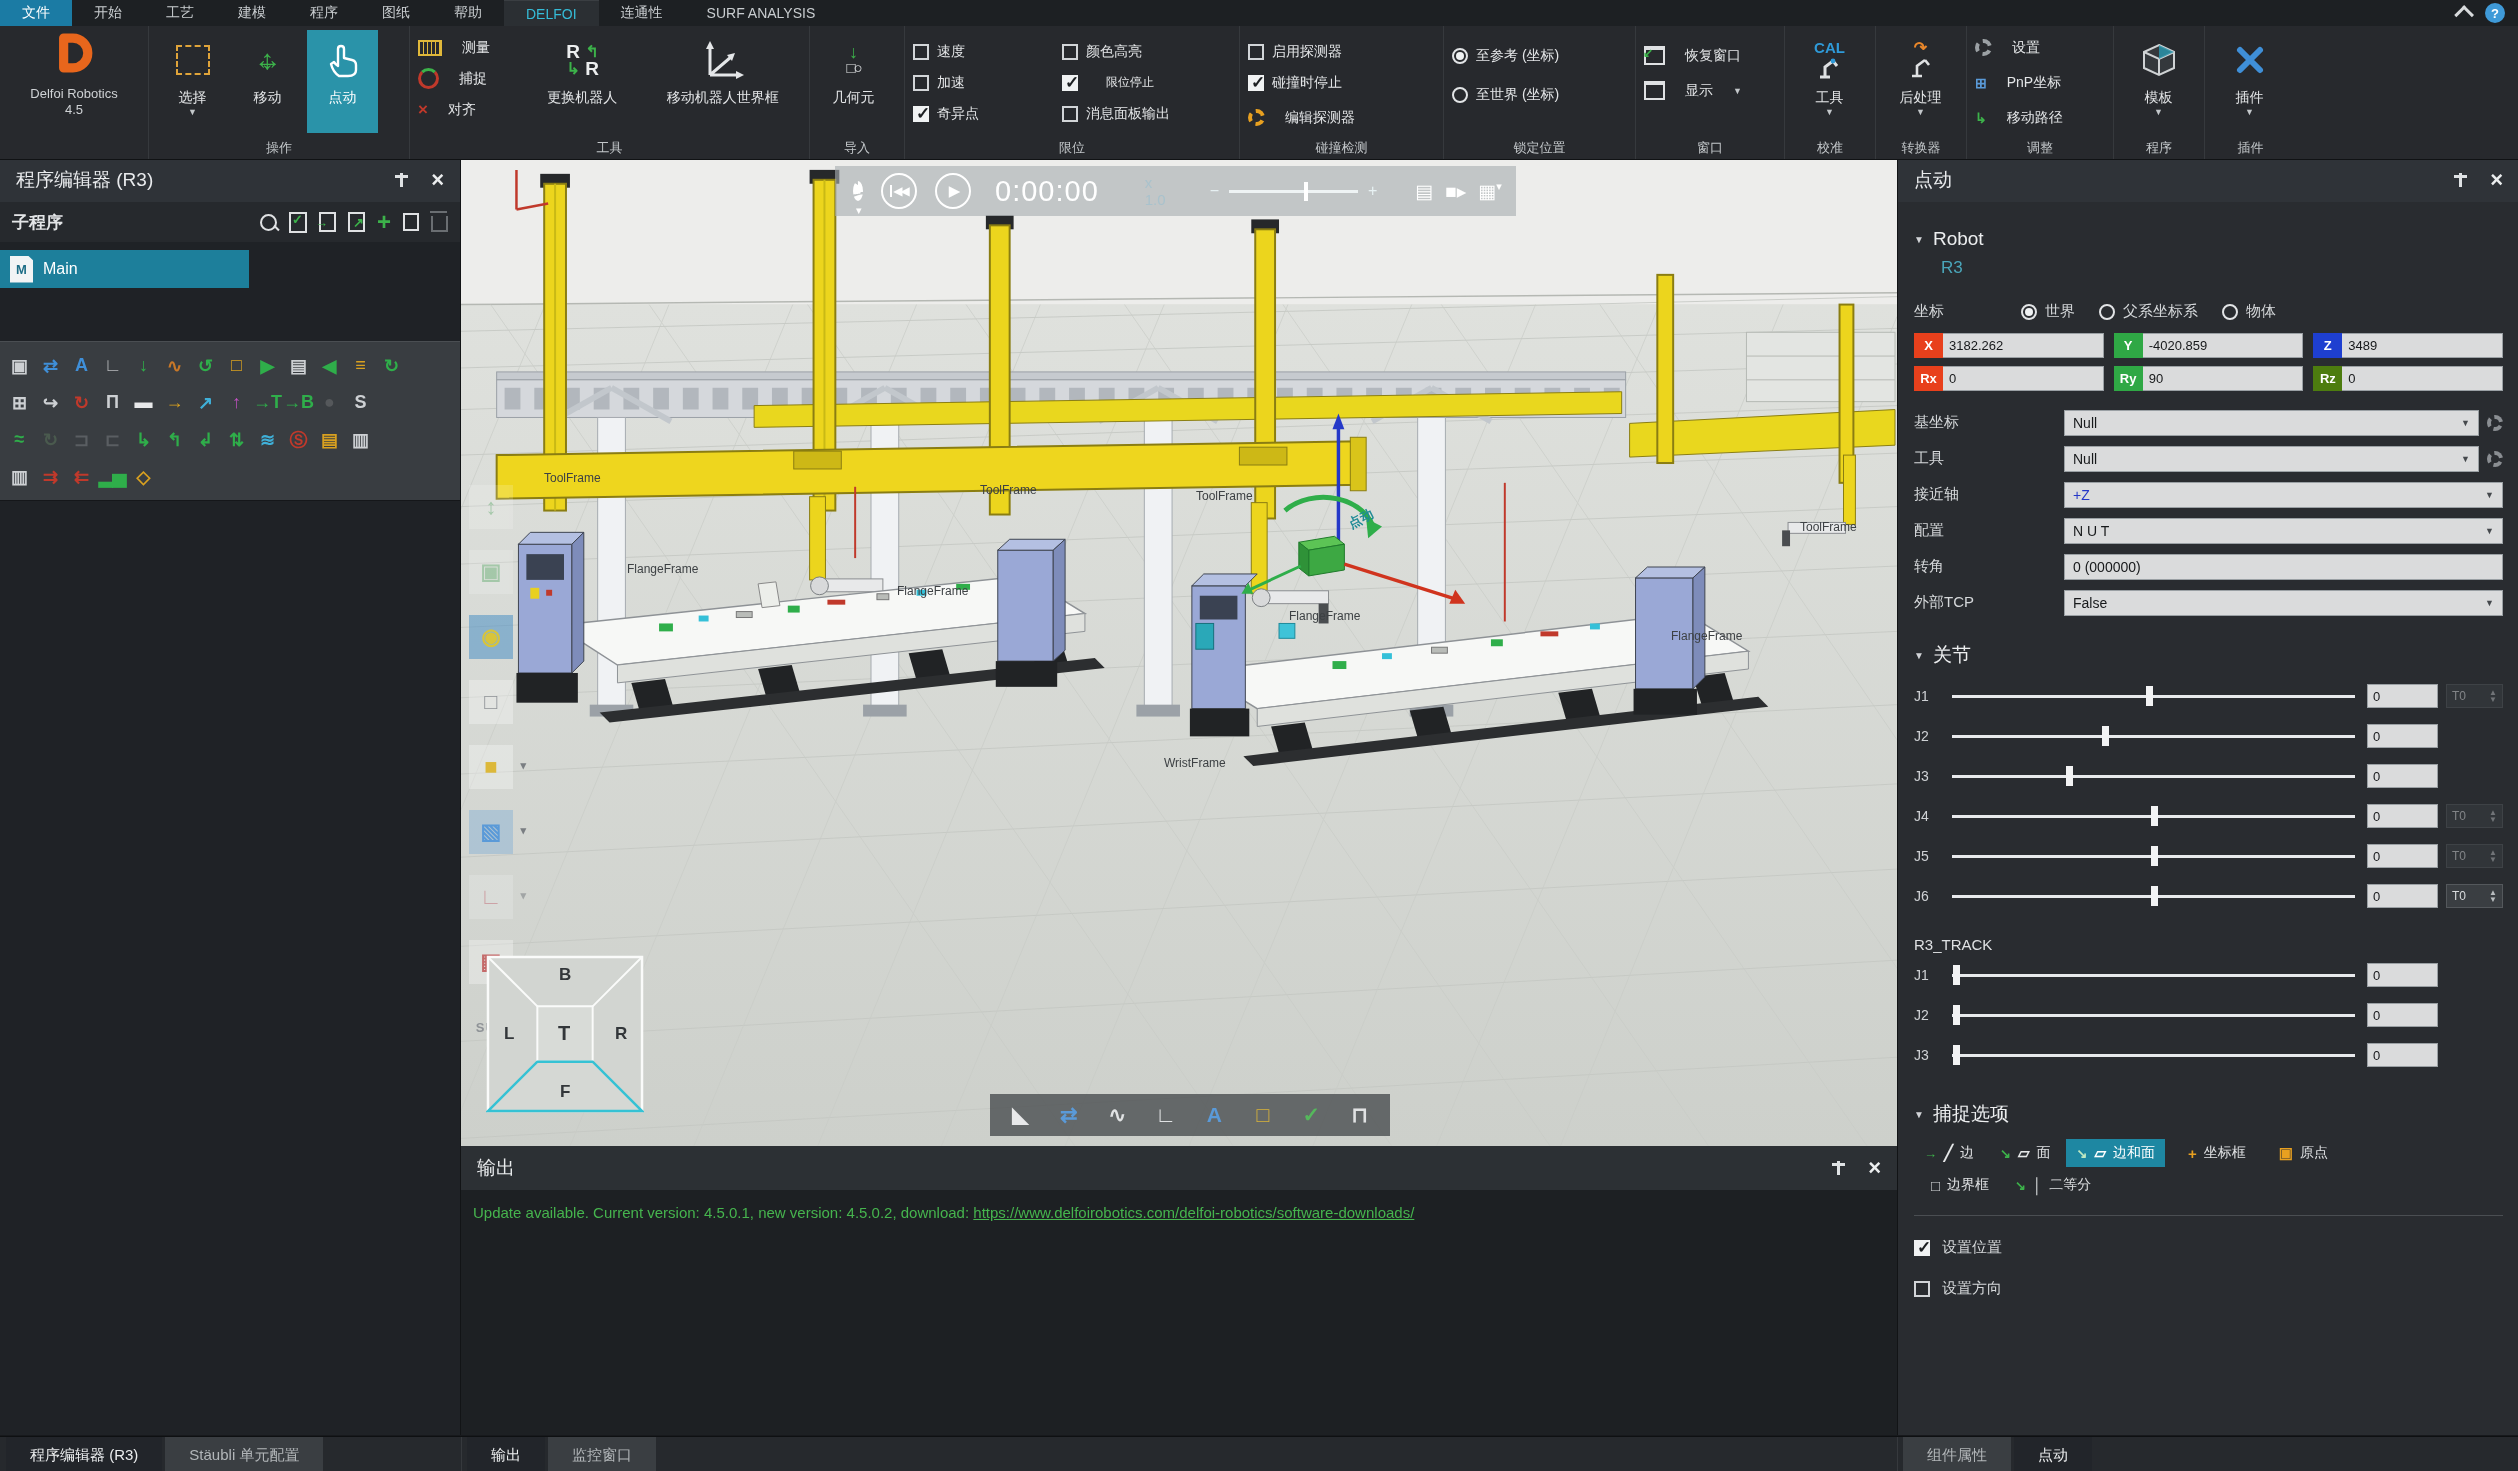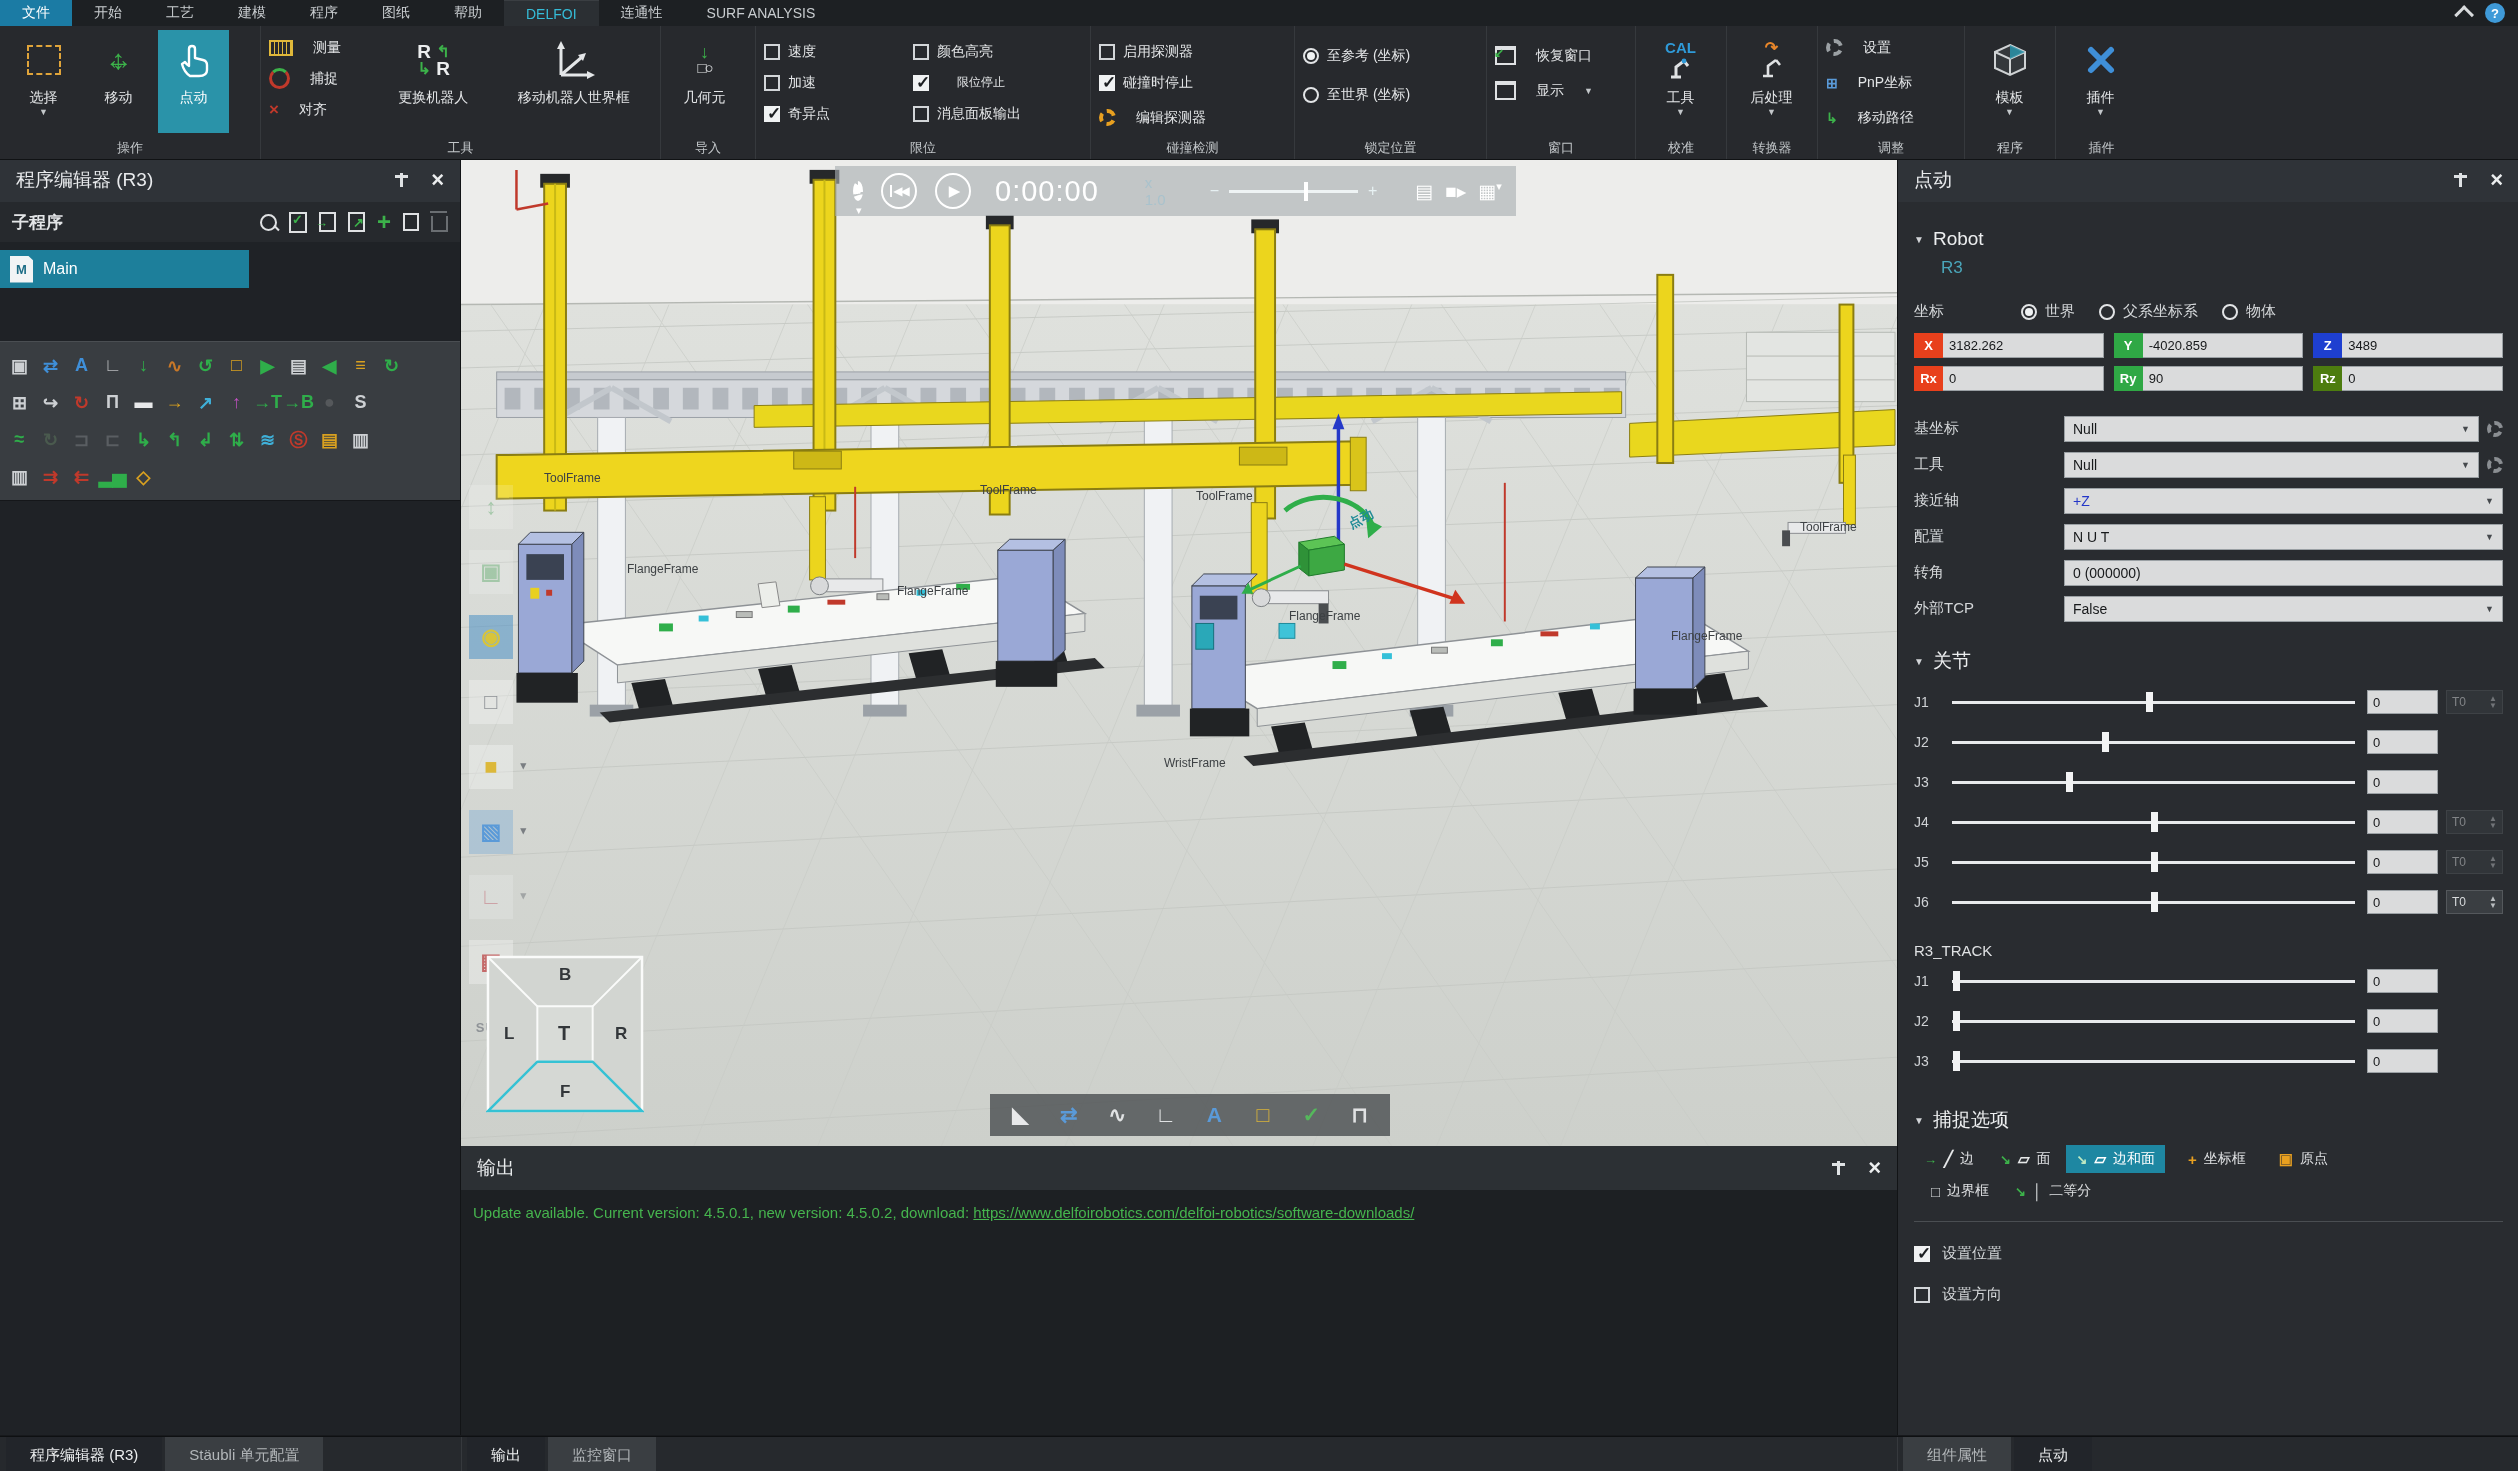--- a/index.html
+++ b/index.html
@@ -233,20 +233,29 @@
         </div>
       </div>
     <div class="menu-right">
       <span class="i-chevron-up"></span>
       <span class="help-circle">?</span>
     </div>
   </div>
 
   <div class="ribbon">
 
+    <div class="rgroup logo-cell">
+      <svg class="i-logo-d" viewBox="0 0 40 40">
+        <path d="M11 7 v26 M11 7 h8 a13 13 0 0 1 0 26 h-8" stroke="#e8661c" stroke-width="8" fill="none" stroke-linecap="round"></path>
+      </svg>
+      <div class="logo-caption">
+        <div>Delfoi Robotics</div>
+        <div>4.5</div>
+      </div>
+    </div>
 
     <div class="rgroup" style="width:261px;">
       <div class="rbig">
         <span class="bicon">
             <span class="i-select-box"></span>
           </span>
         <span class="blabel">选择</span>
         <span class="bcaret">▼</span>
       </div>
       <div class="rbig">
@@ -957,21 +966,21 @@
             <span class="pchip" style="background: rgb(47, 168, 69);">Ry</span>
             <span class="pfield">90</span>
           </div>
 
           <div class="pcell">
             <span class="pchip" style="background: #4d7c0f;">Rz</span>
             <span class="pfield">0</span>
           </div>
         </div>
 
-      <div style="margin-top:24px;">
+      <div style="margin-top:18px;">
 
           <div class="frow has-gear">
             <span class="flabel">基坐标</span>
             <span class="fval">
               <span class="fvtext">Null</span>
               <span class="fcaret">▼</span>
             </span>
             <span class="fgear"></span>
           </div>
 

